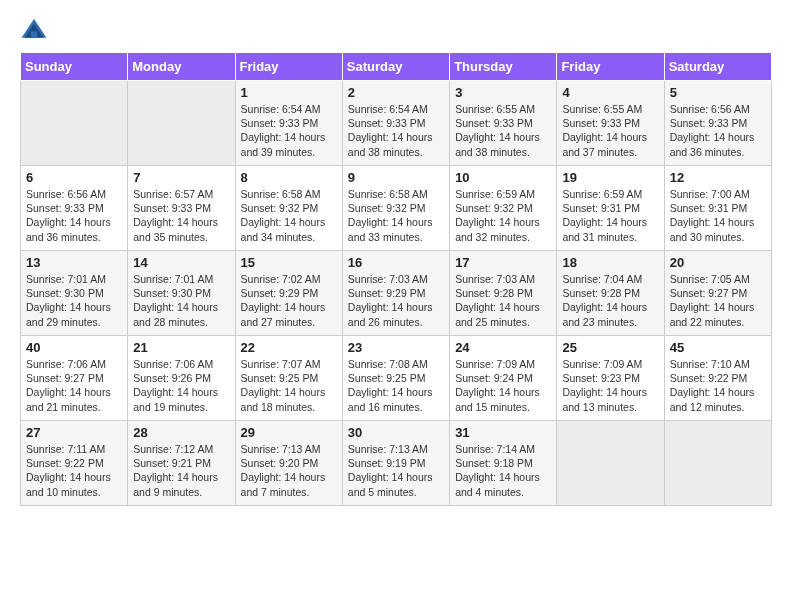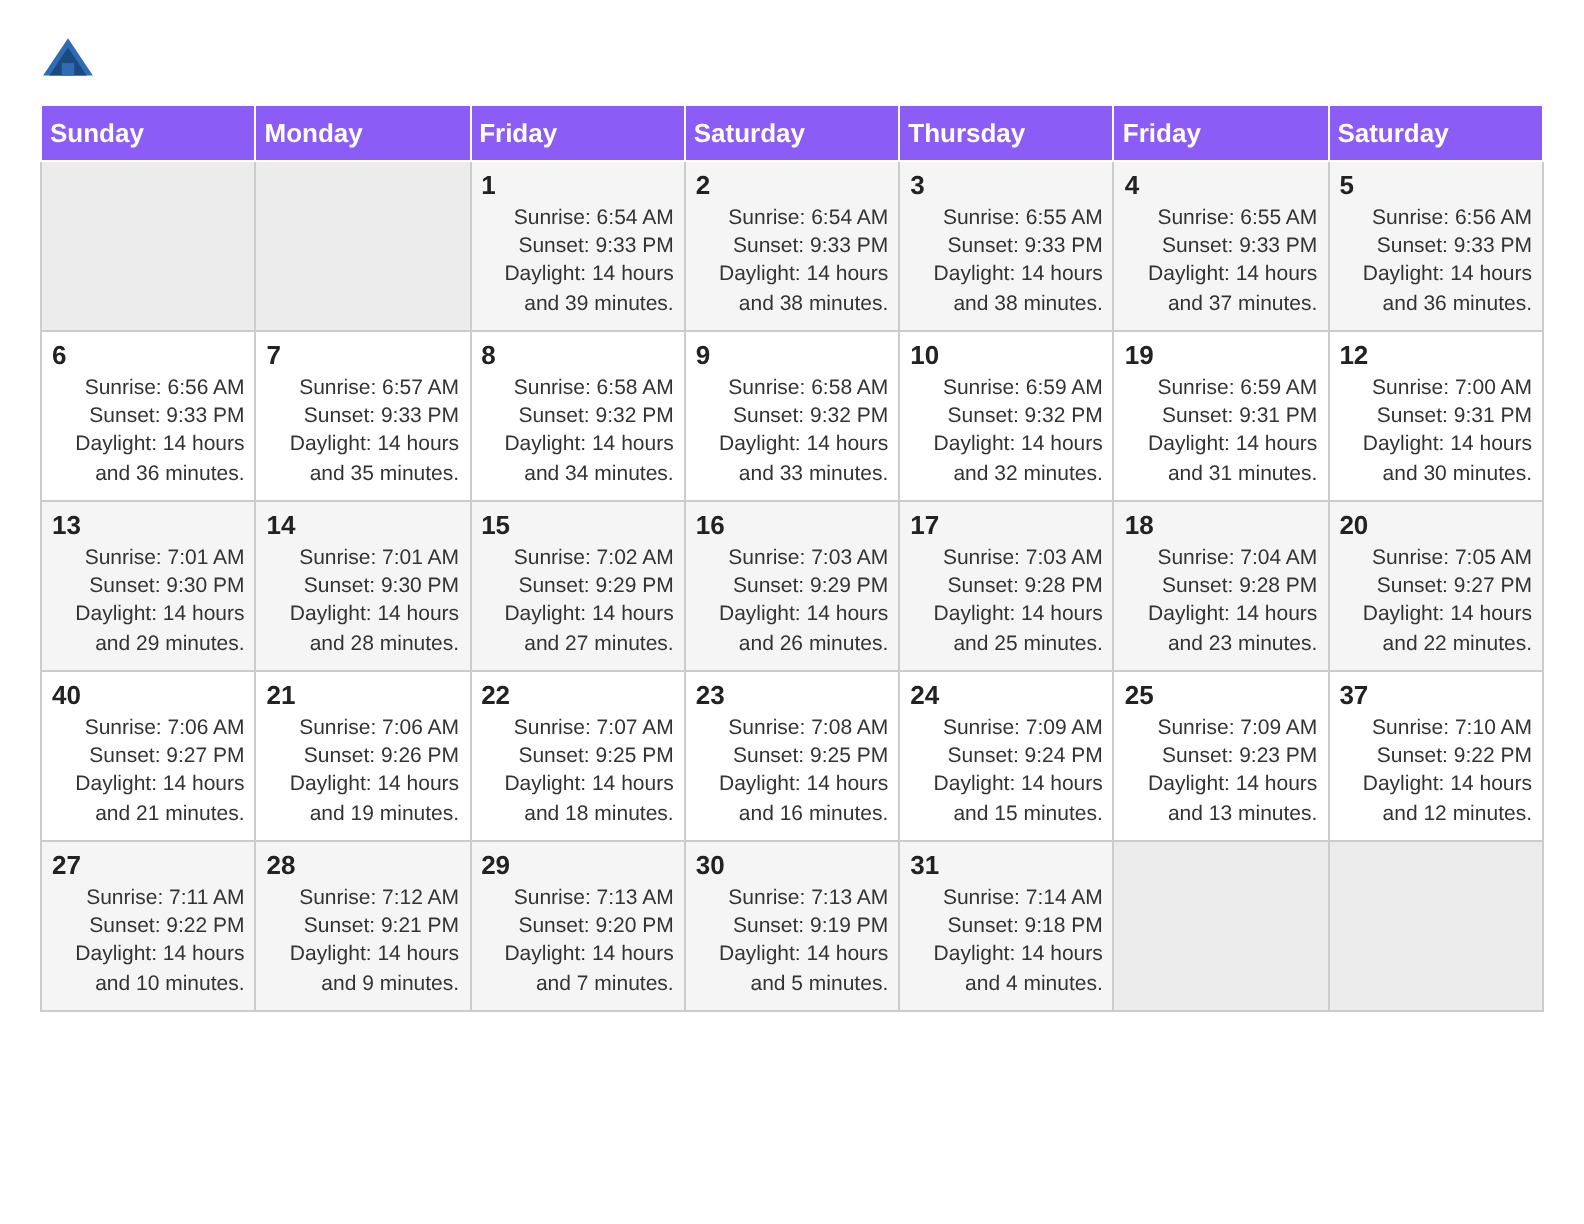--- a/index.html
+++ b/index.html
@@ -83,21 +83,20 @@
     .day-num {
       font-size: 13px;
       font-weight: bold;
       display: block;
       margin-bottom: 2px;
     }
     .cell-text {
       font-size: 10.5px;
       line-height: 1.35;
       color: #333;
-      text-align: right;
     }
     .empty-cell {
       background: #ececec !important;
     }
   </style>
 </head>
 <body>
 
 <div class="header">
   <div class="logo">
@@ -233,21 +232,21 @@
         </td>
         <td>
           <span class="day-num">24</span>
           <div class="cell-text">Sunrise: 7:09 AM<br>Sunset: 9:24 PM<br>Daylight: 14 hours and 15 minutes.</div>
         </td>
         <td>
           <span class="day-num">25</span>
           <div class="cell-text">Sunrise: 7:09 AM<br>Sunset: 9:23 PM<br>Daylight: 14 hours and 13 minutes.</div>
         </td>
         <td>
-          <span class="day-num">37</span>
+          <span class="day-num">45</span>
           <div class="cell-text">Sunrise: 7:10 AM<br>Sunset: 9:22 PM<br>Daylight: 14 hours and 12 minutes.</div>
         </td>
       </tr>
       <tr>
         <td>
           <span class="day-num">27</span>
           <div class="cell-text">Sunrise: 7:11 AM<br>Sunset: 9:22 PM<br>Daylight: 14 hours and 10 minutes.</div>
         </td>
         <td>
           <span class="day-num">28</span>

